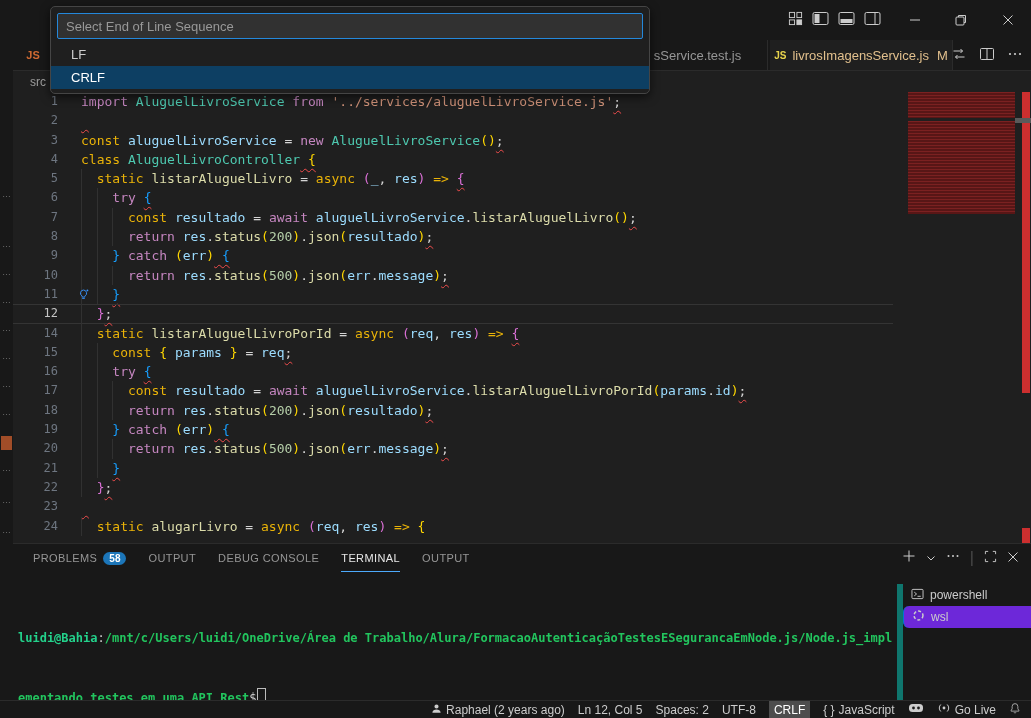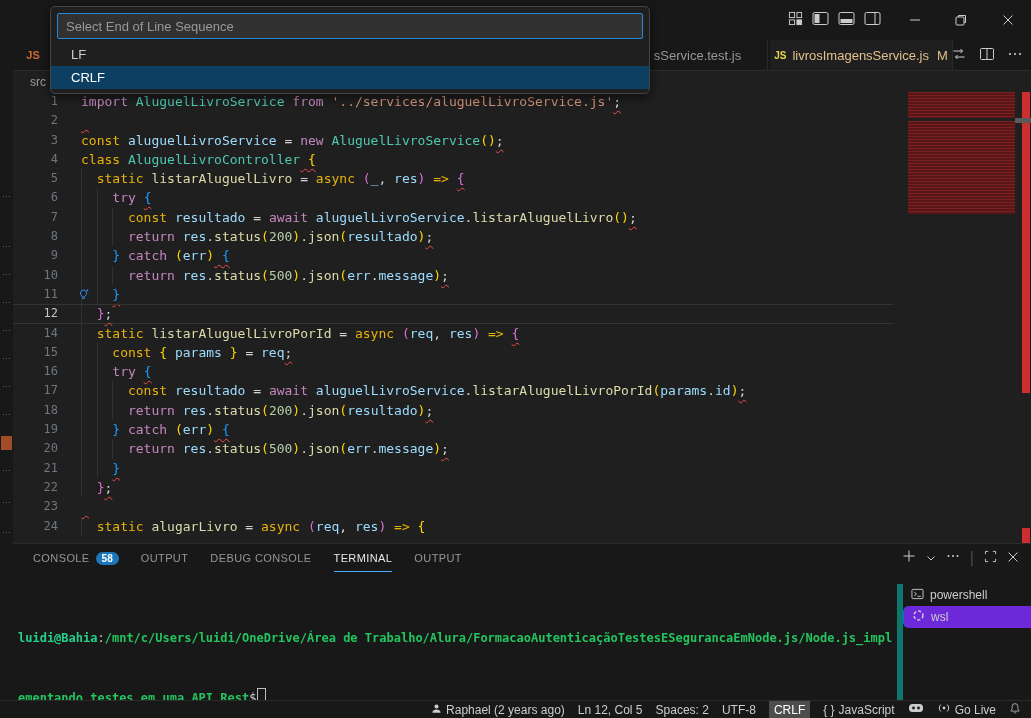--- a/index.html
+++ b/index.html
@@ -236,21 +236,21 @@
     <div id="overview-ruler">
       <div class="ov-seg" style="top:0;height:301px;"></div>
       <div class="ov-seg" style="top:436px;height:15px;"></div>
     </div>
     <div id="scroll-dash"></div>
   </div>
 
   <div id="panel">
     <div class="panel-tabs">
       <div class="panel-tab">
-        <span>CONSOLE</span>
+        <span>PROBLEMS</span>
         <span class="count-badge">58</span>
       </div>
       <div class="panel-tab">
           <span>OUTPUT</span>
         </div>
       <div class="panel-tab">
           <span>DEBUG CONSOLE</span>
         </div>
       <div class="panel-tab active">
           <span>TERMINAL</span>

